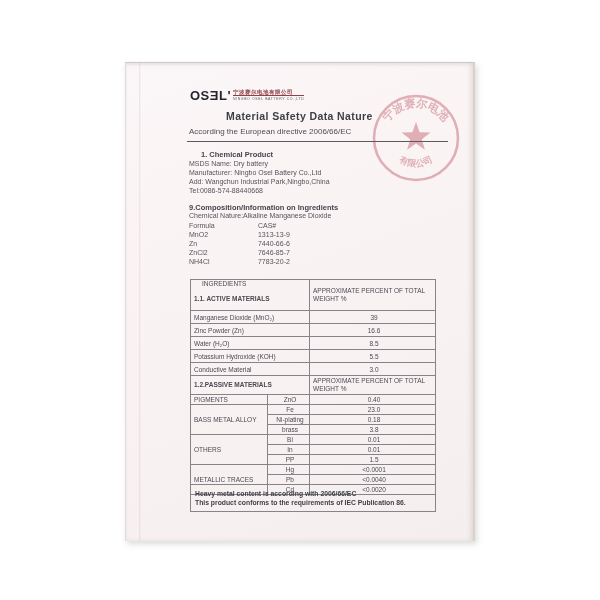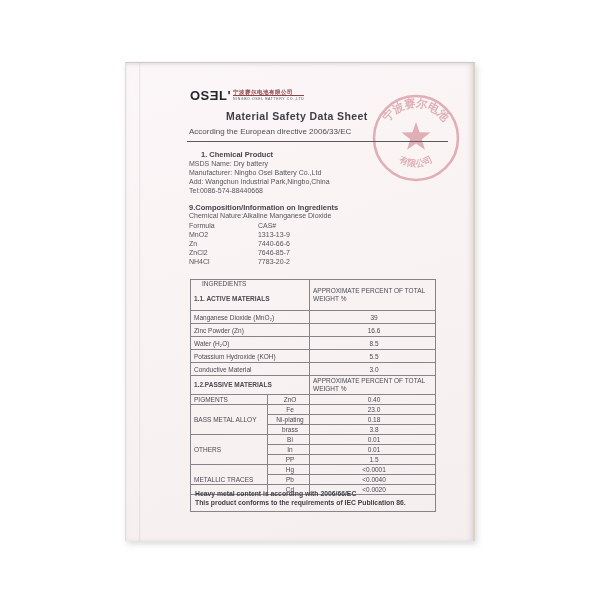--- a/index.html
+++ b/index.html
@@ -101,22 +101,22 @@
   <div class="content">
 
     <div class="abs logo">
       <span class="brand">OSƎL'</span>
       <span class="brand-right">
         <div class="brand-cn">宁波赛尔电池有限公司</div>
         <div class="brand-sub">NINGBO OSEL BATTERY CO.,LTD</div>
       </span>
     </div>
 
-    <div class="abs doc-title">Material Safety Data Sheet</div>
-    <div class="abs directive">According the European directive  2006/33/EC</div>
+    <div class="abs doc-title">Material Safety Data Nature</div>
+    <div class="abs directive">According the European directive  2006/66/EC</div>
     <div class="abs rule"></div>
 
     <div class="abs s-heading s1-head">1.  Chemical Product</div>
     <div class="abs s1-lines">
       <div>MSDS Name: Dry  battery</div>
       <div>Manufacturer:  Ningbo  Osel  Battery  Co.,Ltd</div>
       <div>Add:  Wangchun  Industrial  Park,Ningbo,China</div>
       <div>Tel:0086-574-88440668</div>
     </div>
 

